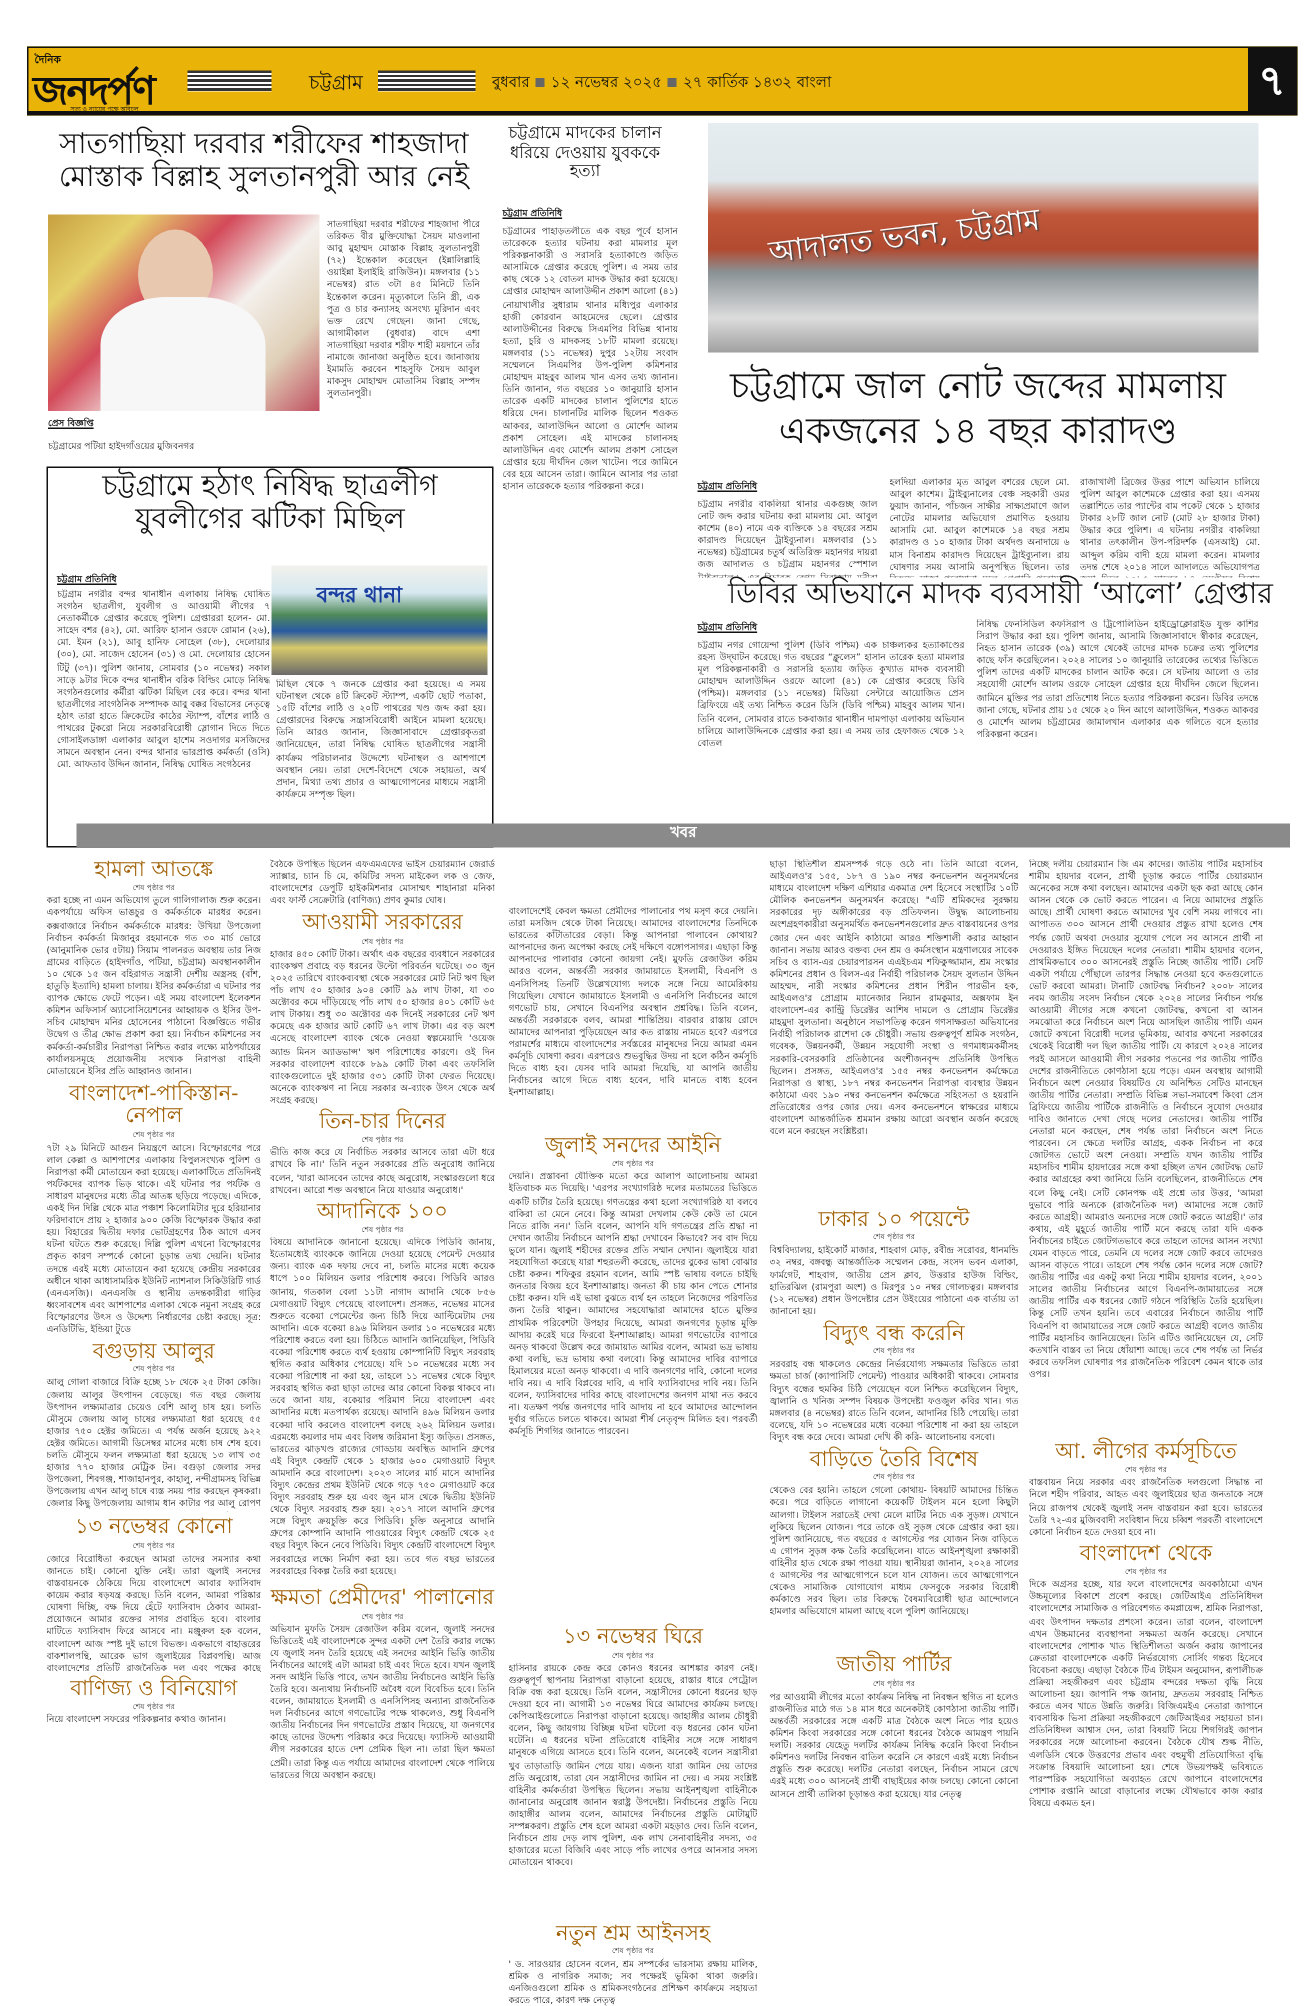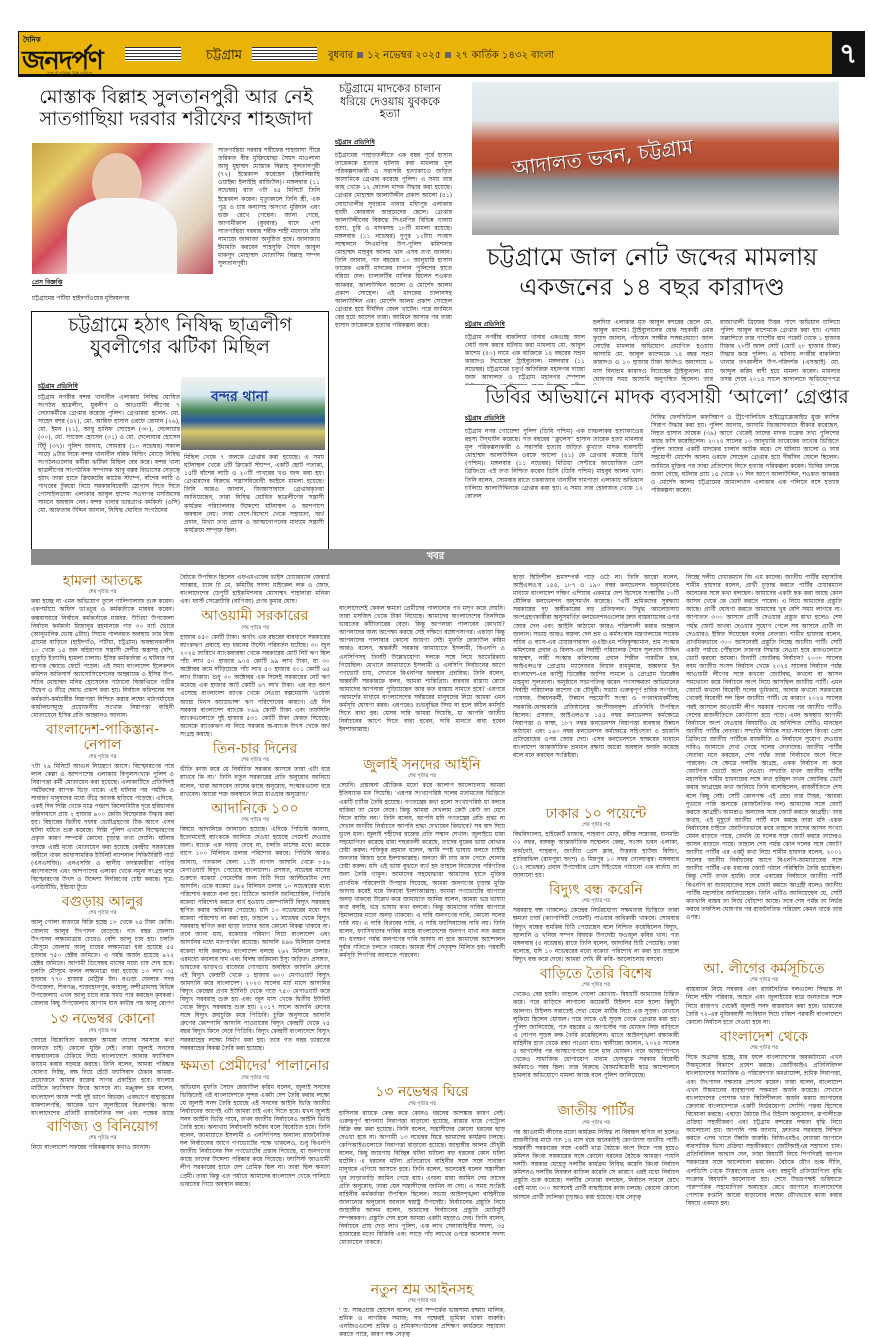--- a/index.html
+++ b/index.html
@@ -25,21 +25,21 @@
   .body { font-size: 6px; line-height: 1.35; text-align: justify; color: #222; }
 
   .photo { overflow: hidden; }
   .photo-person { background: linear-gradient(135deg,#c8a040 0%,#e5d06a 20%,#d34a5a 40%,#f4f0ec 60%,#e0d0b8 80%,#c05060 100%); }
   .photo-court { background: linear-gradient(180deg,#e6edf0 0%,#dfe7ea 25%,#c0573a 40%,#b24a30 55%,#8a9296 65%,#dcdcdc 85%,#a0a0a0 100%); }
   .photo-police { background: linear-gradient(180deg,#f2f2ec 0%,#d6e8f0 25%,#4f8a5a 45%,#2a5aa0 60%,#d8c96a 75%,#6a6a6a 100%); }
   .court-sign { position:absolute; left:40px; top:60px; color:#fff; font-size:20px; font-family:"DejaVu Serif",serif; text-shadow:1px 1px 1px #444; transform:rotate(-7deg); white-space:nowrap; }
   .police-sign { position:absolute; left:30px; top:8px; color:#1a3ea0; font-size:14px; font-weight:bold; font-family:"DejaVu Serif",serif; white-space:nowrap; }
 
   .box { border: 1.5px solid #111; }
-  .band { background: #8a8a8a; color:#fff; text-align:center; font-size: 10px; line-height: 14px; font-weight: bold; }
+  .band { background: #8a8a8a; color:#fff; text-align:center; font-size: 10px; line-height: 14px; font-weight: bold; margin-left: 20px; }
   .sub-hl { font-family: "DejaVu Serif", serif; text-align:center; font-size: 14px; line-height: 1.1; color:#a16207; }
   .cont { font-size: 5px; text-align: center; color: #333; margin-bottom: 1px; }
   .col { position:absolute; }
   .col .body { margin-bottom: 3px; }
 </style>
 </head>
 <body>
 
 <div class="abs masthead">
   <div class="abs mast-daily">দৈনিক</div>
@@ -48,22 +48,22 @@
   <div class="abs rule-block rule-l"></div>
   <div class="abs mast-section">চট্টগ্রাম</div>
   <div class="abs rule-block rule-r"></div>
   <div class="abs mast-date">
     <span>বুধবার</span><span class="sq"></span><span>১২ নভেম্বর ২০২৫</span><span class="sq"></span><span>২৭ কার্তিক ১৪৩২ বাংলা</span>
   </div>
   <div class="abs mast-page">৭</div>
 </div>
 
 <div class="abs hl" style="left:30px;top:86px;width:292px;font-size:19px;">
+  <div>সাতগাছিয়া দরবার শরীফের শাহজাদা</div>
   <div>মোস্তাক বিল্লাহ সুলতানপুরী আর নেই</div>
-  <div>সাতগাছিয়া দরবার শরীফের শাহজাদা</div>
 </div>
 <div class="abs photo photo-person" style="left:32px;top:143px;width:181px;height:131px;">
   <div style="position:absolute;left:60px;top:10px;width:50px;height:60px;border-radius:50%;background:#e8c9b0;"></div>
   <div style="position:absolute;left:35px;top:55px;width:110px;height:80px;border-radius:40% 40% 0 0;background:#f7f7f7;"></div>
 </div>
 <div class="abs byline" style="left:32px;top:277px;">প্রেস বিজ্ঞপ্তি</div>
 <div class="abs body" style="left:218px;top:146px;width:102px;height:148px;overflow:hidden;">সাতগাছিয়া দরবার শরীফের শাহজাদা পীরে তরিকত বীর মুক্তিযোদ্ধা সৈয়দ মাওলানা আবু মুহাম্মদ মোস্তাক বিল্লাহ সুলতানপুরী (৭২) ইন্তেকাল করেছেন (ইন্নালিল্লাহি ওয়াইন্না ইলাইহি রাজিউন)। মঙ্গলবার (১১ নভেম্বর) রাত ৩টা ৪৫ মিনিটে তিনি ইন্তেকাল করেন। মৃত্যুকালে তিনি স্ত্রী, এক পুত্র ও চার কন্যাসহ অসংখ্য মুরিদান এবং ভক্ত রেখে গেছেন। জানা গেছে, আগামীকাল (বুধবার) বাদে এশা সাতগাছিয়া দরবার শরীফ শাহী ময়দানে তাঁর নামাজে জানাজা অনুষ্ঠিত হবে। জানাজায় ইমামতি করবেন শাহসুফি সৈয়দ আবুল মাকসুদ মোহাম্মদ মোতাসিম বিল্লাহ সম্পদ সুলতানপুরী।</div>
 <div class="abs body" style="left:32px;top:294px;width:182px;">চট্টগ্রামের পটিয়া হাইদগাঁওয়ের মুজিবনগর</div>
 
 <div class="abs hl" style="left:330px;top:83px;width:120px;font-size:11px;">চট্টগ্রামে মাদকের চালান ধরিয়ে দেওয়ায় যুবককে হত্যা</div>

